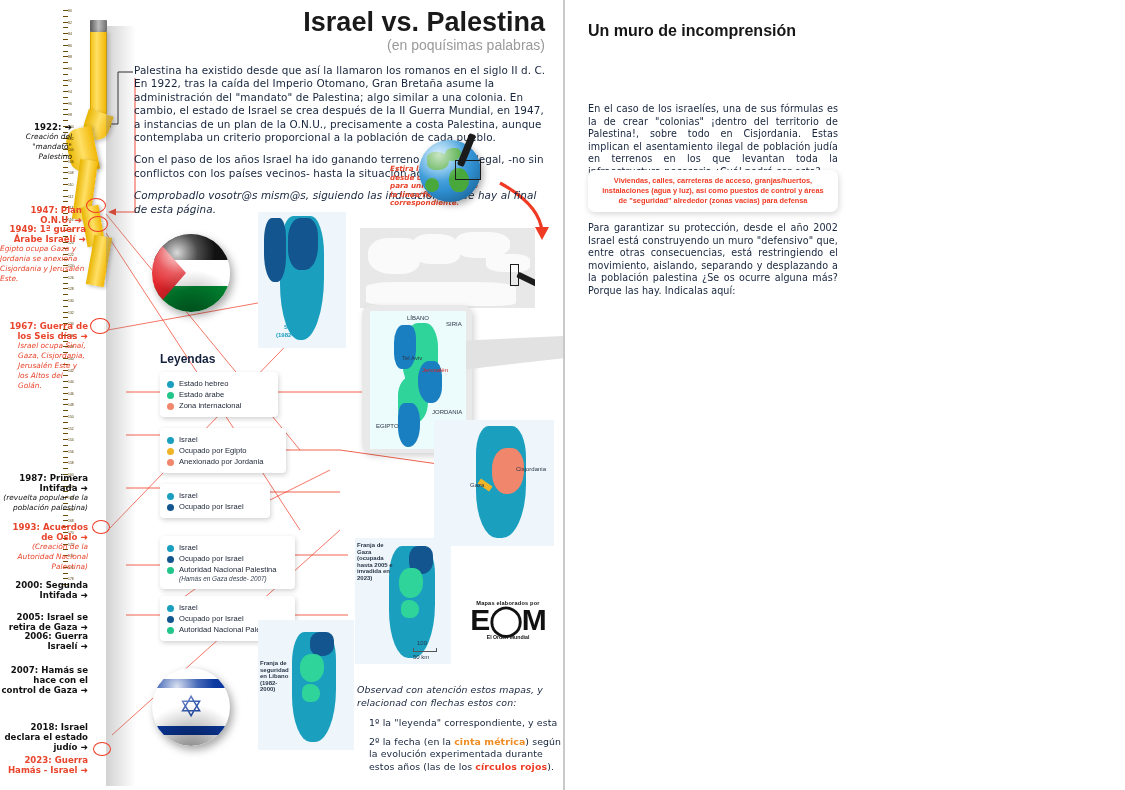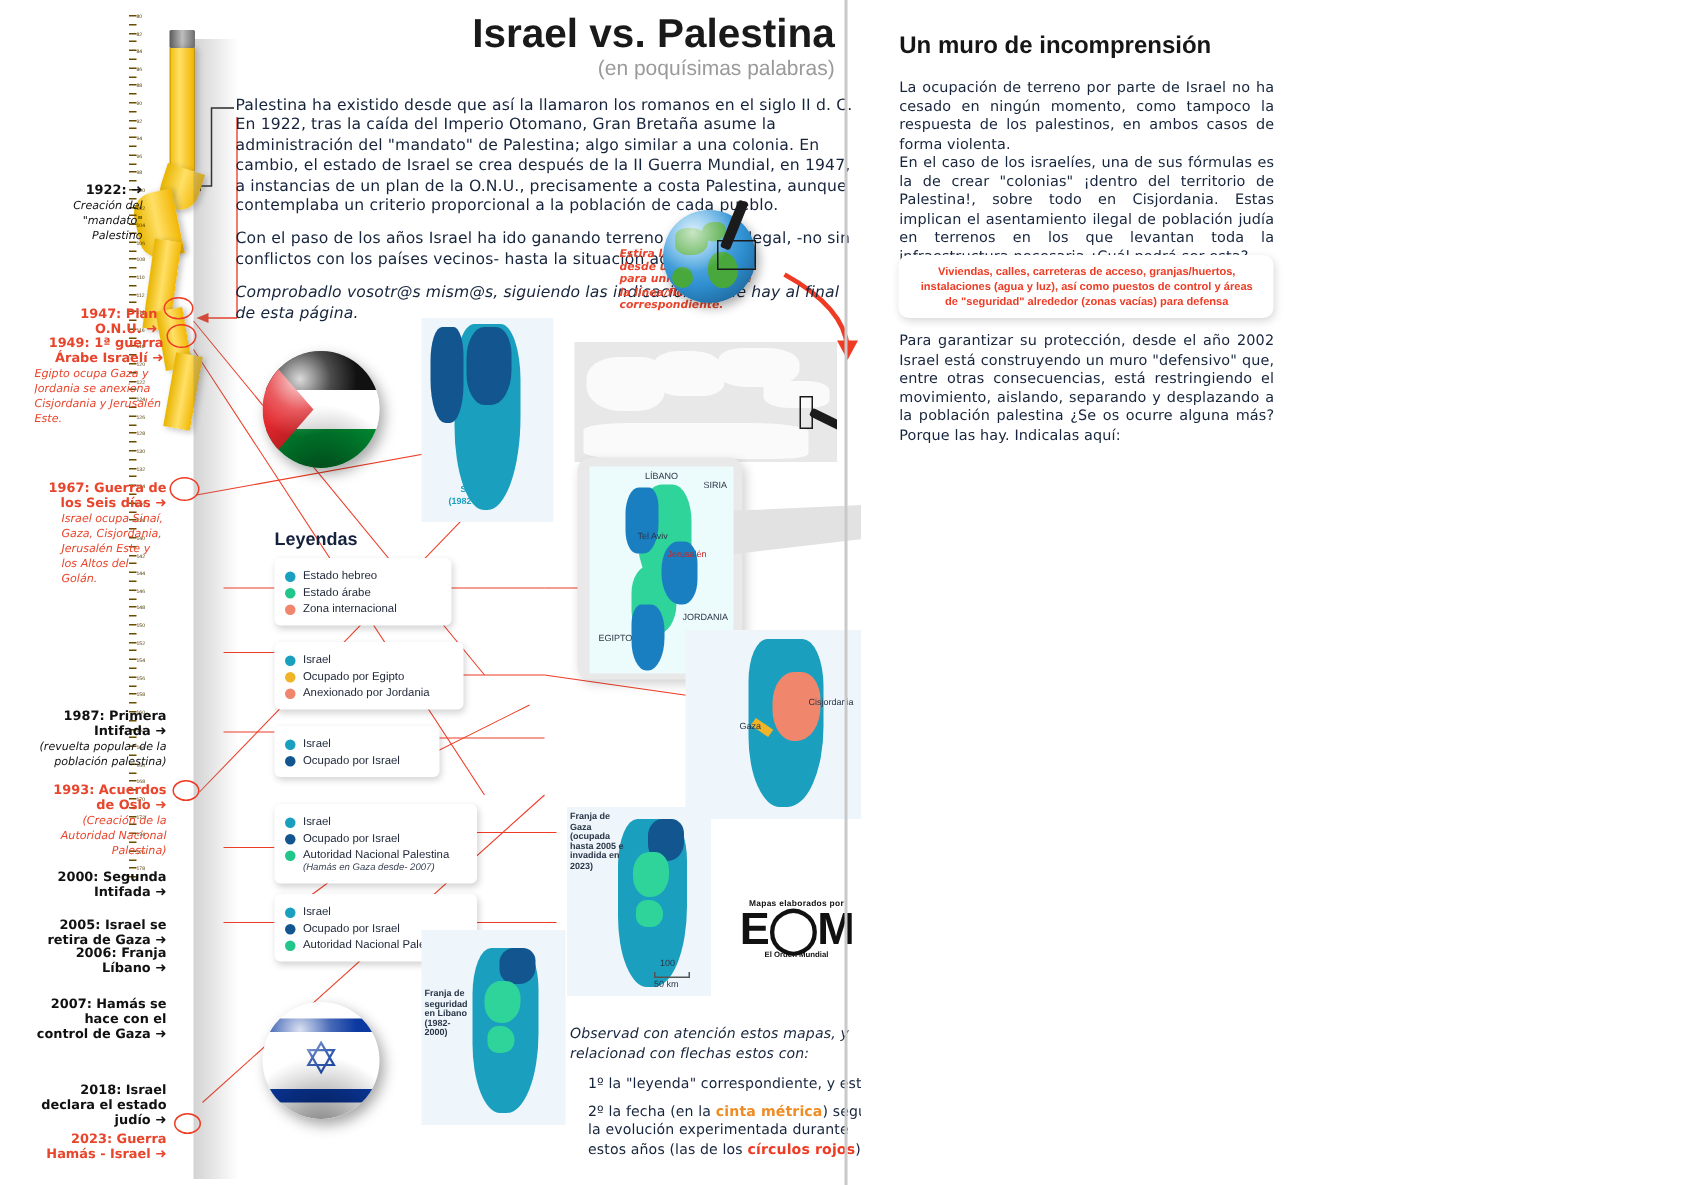--- a/index.html
+++ b/index.html
@@ -3,21 +3,21 @@
 <meta charset="utf-8">
 <style>
   * { box-sizing: border-box; margin: 0; padding: 0; }
   body {
     width: 1125px; height: 790px;
     background: #ffffff;
     font-family: "DejaVu Sans", sans-serif;
     overflow: hidden;
     position: relative;
   }
-  .page { position: relative; width: 1125px; height: 790px; display: flex; padding-left: 23px; }
+  .page { position: relative; width: 1125px; height: 790px; display: flex; }
   .left-panel { position: relative; width: 563px; height: 790px; overflow: hidden; }
   .divider { position: absolute; left: 563px; top: 0; width: 2px; height: 790px; background: #c9c9c9; }
   .right-panel { position: relative; width: 562px; height: 790px; overflow: hidden; }
 
   
   .hand { font-family: "DejaVu Sans", sans-serif; color: #1b2a44; letter-spacing: .1px; }
 
   
   .title {
     position: absolute; right: 18px; top: 8px; text-align: right;
@@ -372,21 +372,21 @@
     </div>
 
     <div class="tl black" style="left:8px;top:580px;width:80px;">
       <div class="yr"><span>2000: Segunda Intifada</span> <span class="arrow-r">➜</span></div>
     </div>
 
     <div class="tl black" style="left:4px;top:612px;width:84px;">
       <div class="yr"><span>2005: Israel se retira de Gaza</span> <span class="arrow-r">➜</span></div>
     </div>
     <div class="tl black" style="left:0px;top:631px;width:88px;">
-      <div class="yr"><span>2006: Franja Líbano</span> <span class="arrow-r">➜</span></div>
+      <div class="yr"><span>2006: Guerra Israelí</span> <span class="arrow-r">➜</span></div>
     </div>
     <div class="tl black" style="left:0px;top:641px;width:88px;margin-top:24px;">
       <div class="yr"><span>2007: Hamás se hace con el control de Gaza</span> <span class="arrow-r">➜</span></div>
     </div>
 
     <div class="tl black" style="left:0px;top:722px;width:88px;">
       <div class="yr"><span>2018: Israel declara el estado judío</span> <span class="arrow-r">➜</span></div>
     </div>
 
     <div class="tl red" style="left:6px;top:755px;width:82px;">
@@ -576,19 +576,18 @@
       </div>
     </div>
   </div>
 
   <div class="divider"></div>
 
   <div class="right-panel">
 
     <div style="position:absolute;left:25px;top:22px;font-family:'Liberation Sans',sans-serif;font-size:16px;font-weight:700;color:#161616;">Un muro de incomprensión</div>
 
-    <div class="r-text hand" style="left:25px;top:53px;width:250px;">La ocupación de terreno por parte de Israel no ha cesado en ningún momento, como tampoco la respuesta de los palestinos, en ambos casos de forma violenta.</div>
     <div class="r-text hand" style="left:25px;top:103px;width:250px;">En el caso de los israelíes, una de sus fórmulas es la de crear "colonias" ¡dentro del territorio de Palestina!, sobre todo en Cisjordania. Estas implican el asentamiento ilegal de población judía en terrenos en los que levantan toda la infraestructura necesaria ¿Cuál podrá ser esta?</div>
     <div class="redbox" style="left:25px;top:170px;width:250px;">Viviendas, calles, carreteras de acceso, granjas/huertos, instalaciones (agua y luz), así como puestos de control y áreas de "seguridad" alrededor (zonas vacías) para defensa</div>
     <div class="r-text hand" style="left:25px;top:222px;width:250px;">Para garantizar su protección, desde el año 2002 Israel está construyendo un muro "defensivo" que, entre otras consecuencias, está restringiendo el movimiento, aislando, separando y desplazando a la población palestina ¿Se os ocurre alguna más? Porque las hay. Indicalas aquí:</div>
 
   </div>
 </div>
 
 </body></html>

